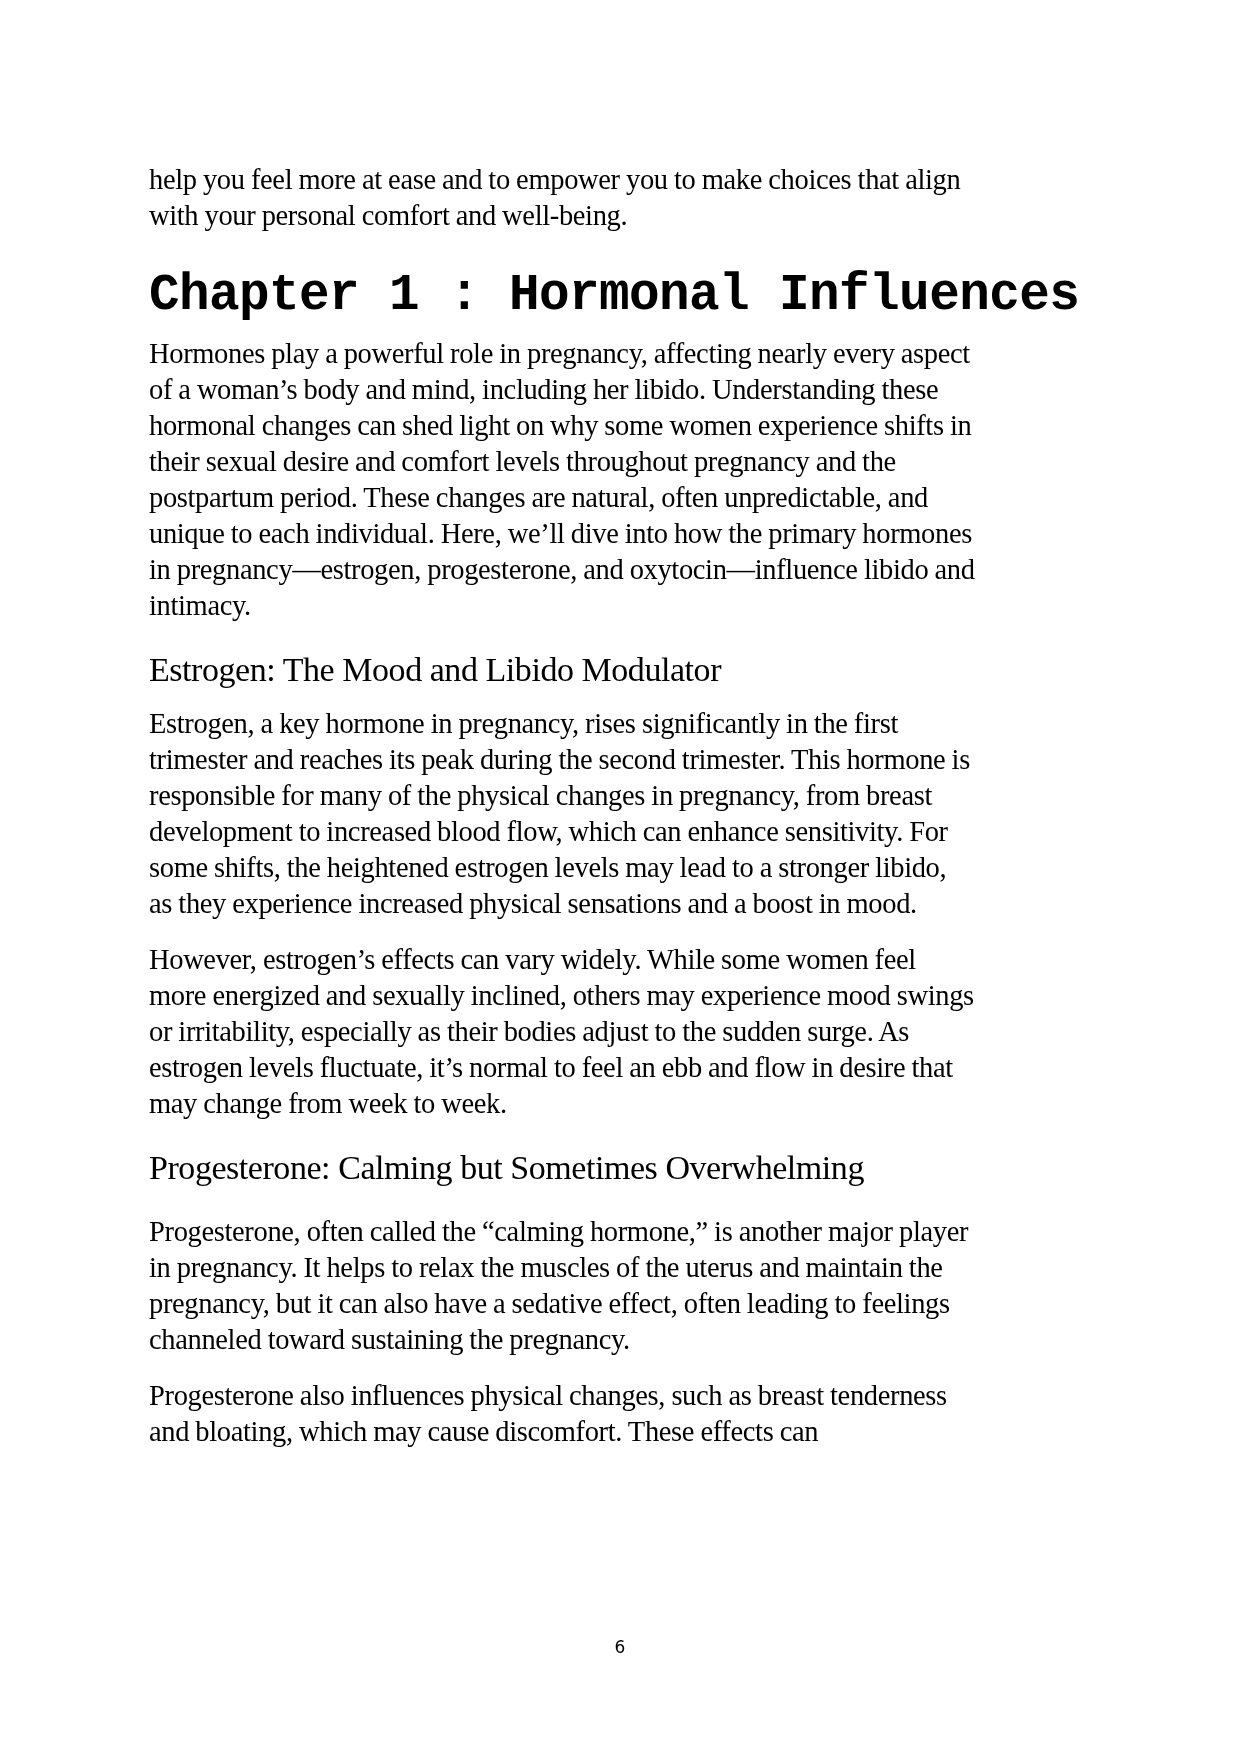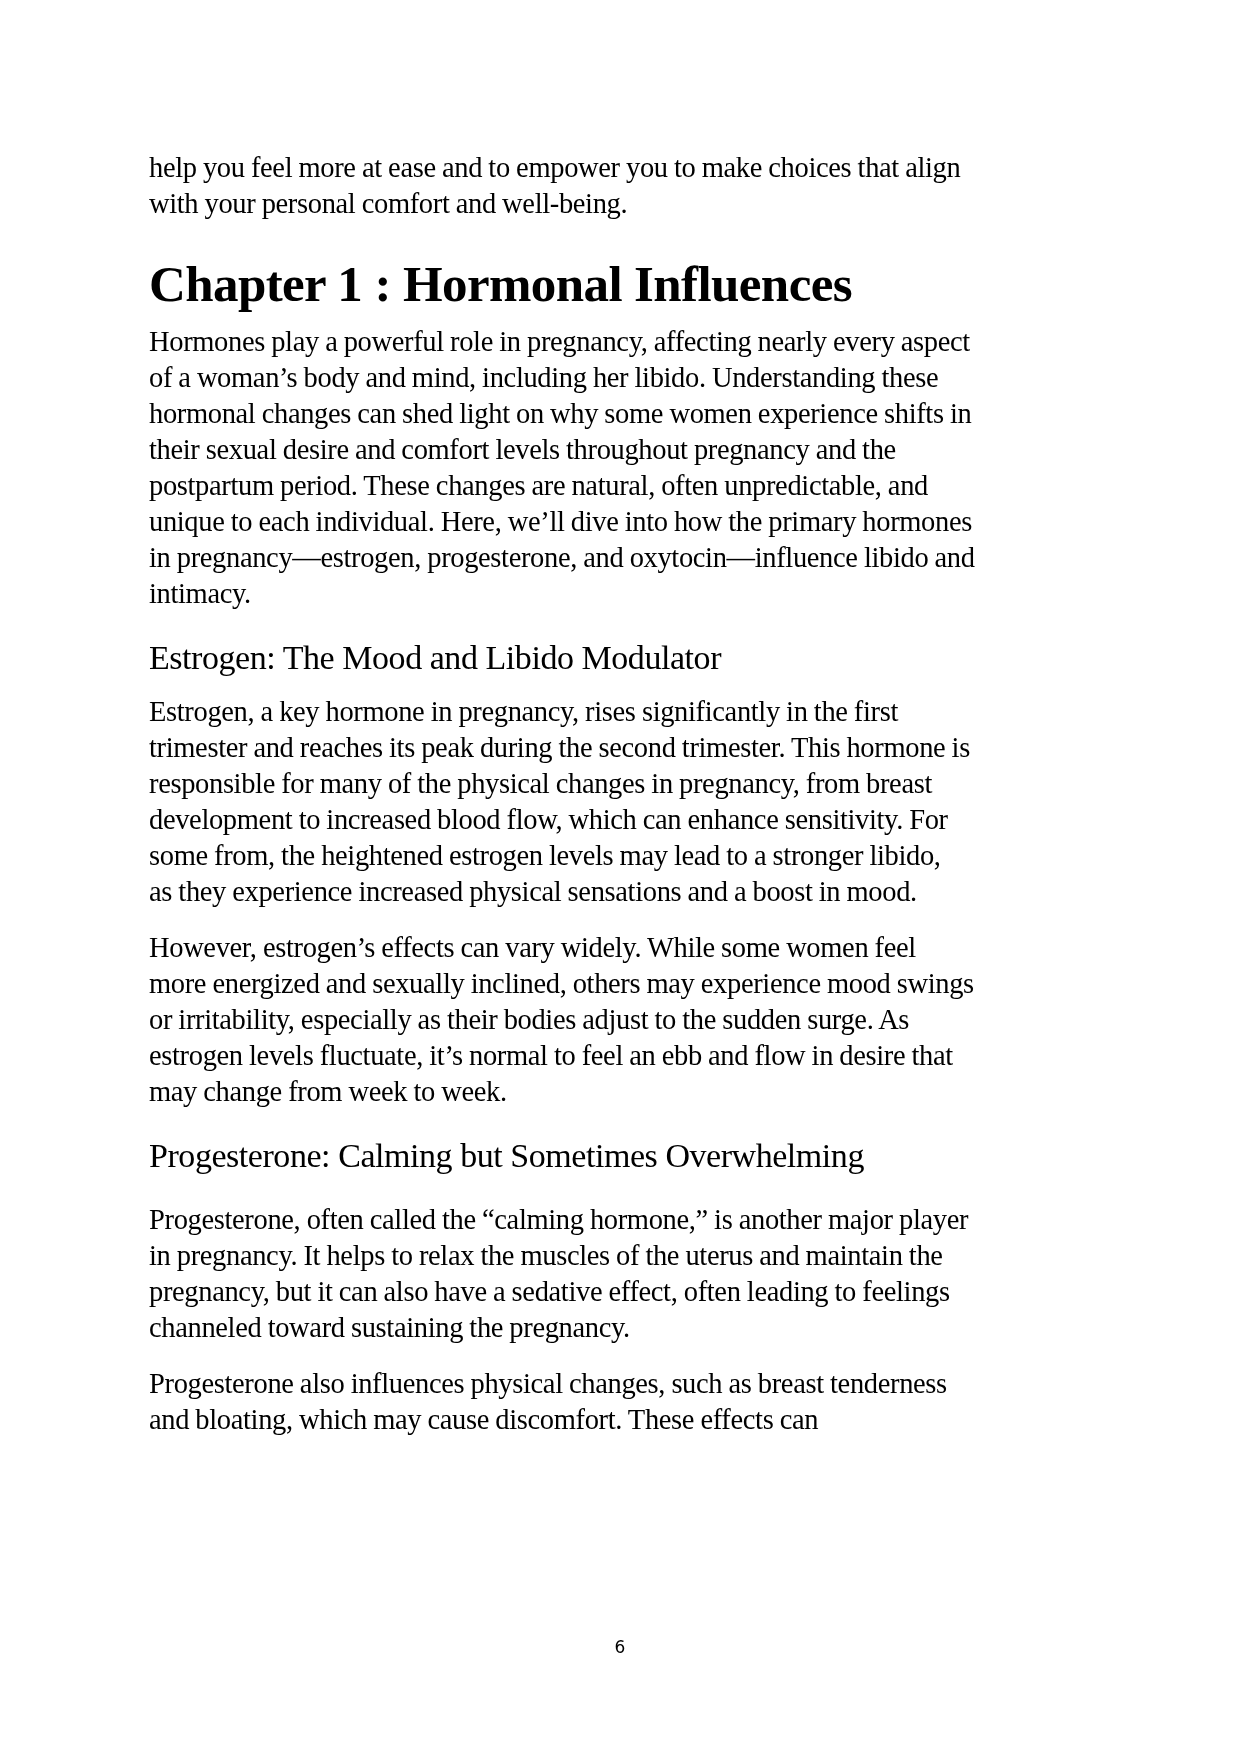--- a/index.html
+++ b/index.html
@@ -52,46 +52,46 @@
       font-family: "DejaVu Sans", sans-serif;
       font-size: 17px;
       color: #000000;
     }
   </style>
 </head>
 <body>
 
 <div class="page">
 
-  <p class="body-text" style="margin-top:0;">
+  <p class="body-text" style="margin-top:12px;">
     <span class="line">help you feel more at ease and to empower you to make choices that align</span>
     <span class="line">with your personal comfort and well-being.</span>
   </p>
 
-  <h1 class="chapter-title" style="margin-top:32px;">Chapter 1 : Hormonal Influences</h1>
+  <h1 class="chapter-title" style="margin-top:32px;font-family:Liberation Mono, monospace;">Chapter 1 : Hormonal Influences</h1>
 
   <p class="body-text" style="margin-top:10px;">
     <span class="line">Hormones play a powerful role in pregnancy, affecting nearly every aspect</span>
     <span class="line">of a woman’s body and mind, including her libido. Understanding these</span>
     <span class="line">hormonal changes can shed light on why some women experience shifts in</span>
     <span class="line">their sexual desire and comfort levels throughout pregnancy and the</span>
     <span class="line">postpartum period. These changes are natural, often unpredictable, and</span>
     <span class="line">unique to each individual. Here, we’ll dive into how the primary hormones</span>
     <span class="line">in pregnancy—estrogen, progesterone, and oxytocin—influence libido and</span>
     <span class="line">intimacy.</span>
   </p>
 
   <h2 class="section-heading" style="margin-top:24px;">Estrogen: The Mood and Libido Modulator</h2>
 
   <p class="body-text" style="margin-top:14px;">
     <span class="line">Estrogen, a key hormone in pregnancy, rises significantly in the first</span>
     <span class="line">trimester and reaches its peak during the second trimester. This hormone is</span>
     <span class="line">responsible for many of the physical changes in pregnancy, from breast</span>
     <span class="line">development to increased blood flow, which can enhance sensitivity. For</span>
-    <span class="line">some from, the heightened estrogen levels may lead to a stronger libido,</span>
+    <span class="line">some shifts, the heightened estrogen levels may lead to a stronger libido,</span>
     <span class="line">as they experience increased physical sensations and a boost in mood.</span>
   </p>
 
   <p class="body-text" style="margin-top:20px;">
     <span class="line">However, estrogen’s effects can vary widely. While some women feel</span>
     <span class="line">more energized and sexually inclined, others may experience mood swings</span>
     <span class="line">or irritability, especially as their bodies adjust to the sudden surge. As</span>
     <span class="line">estrogen levels fluctuate, it’s normal to feel an ebb and flow in desire that</span>
     <span class="line">may change from week to week.</span>
   </p>

